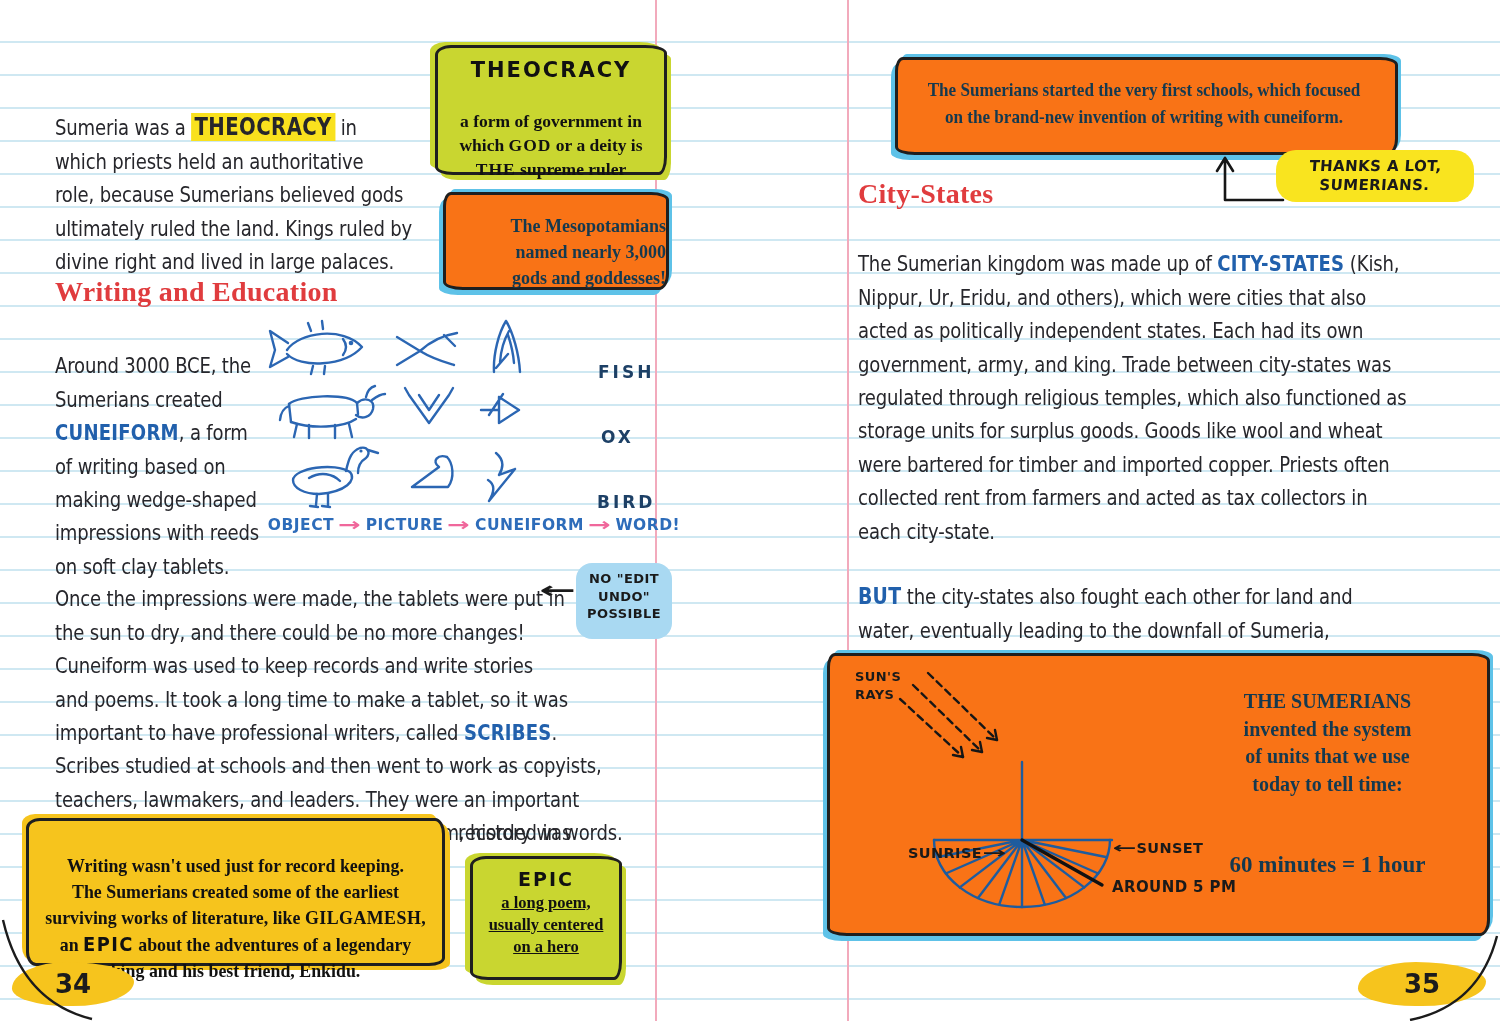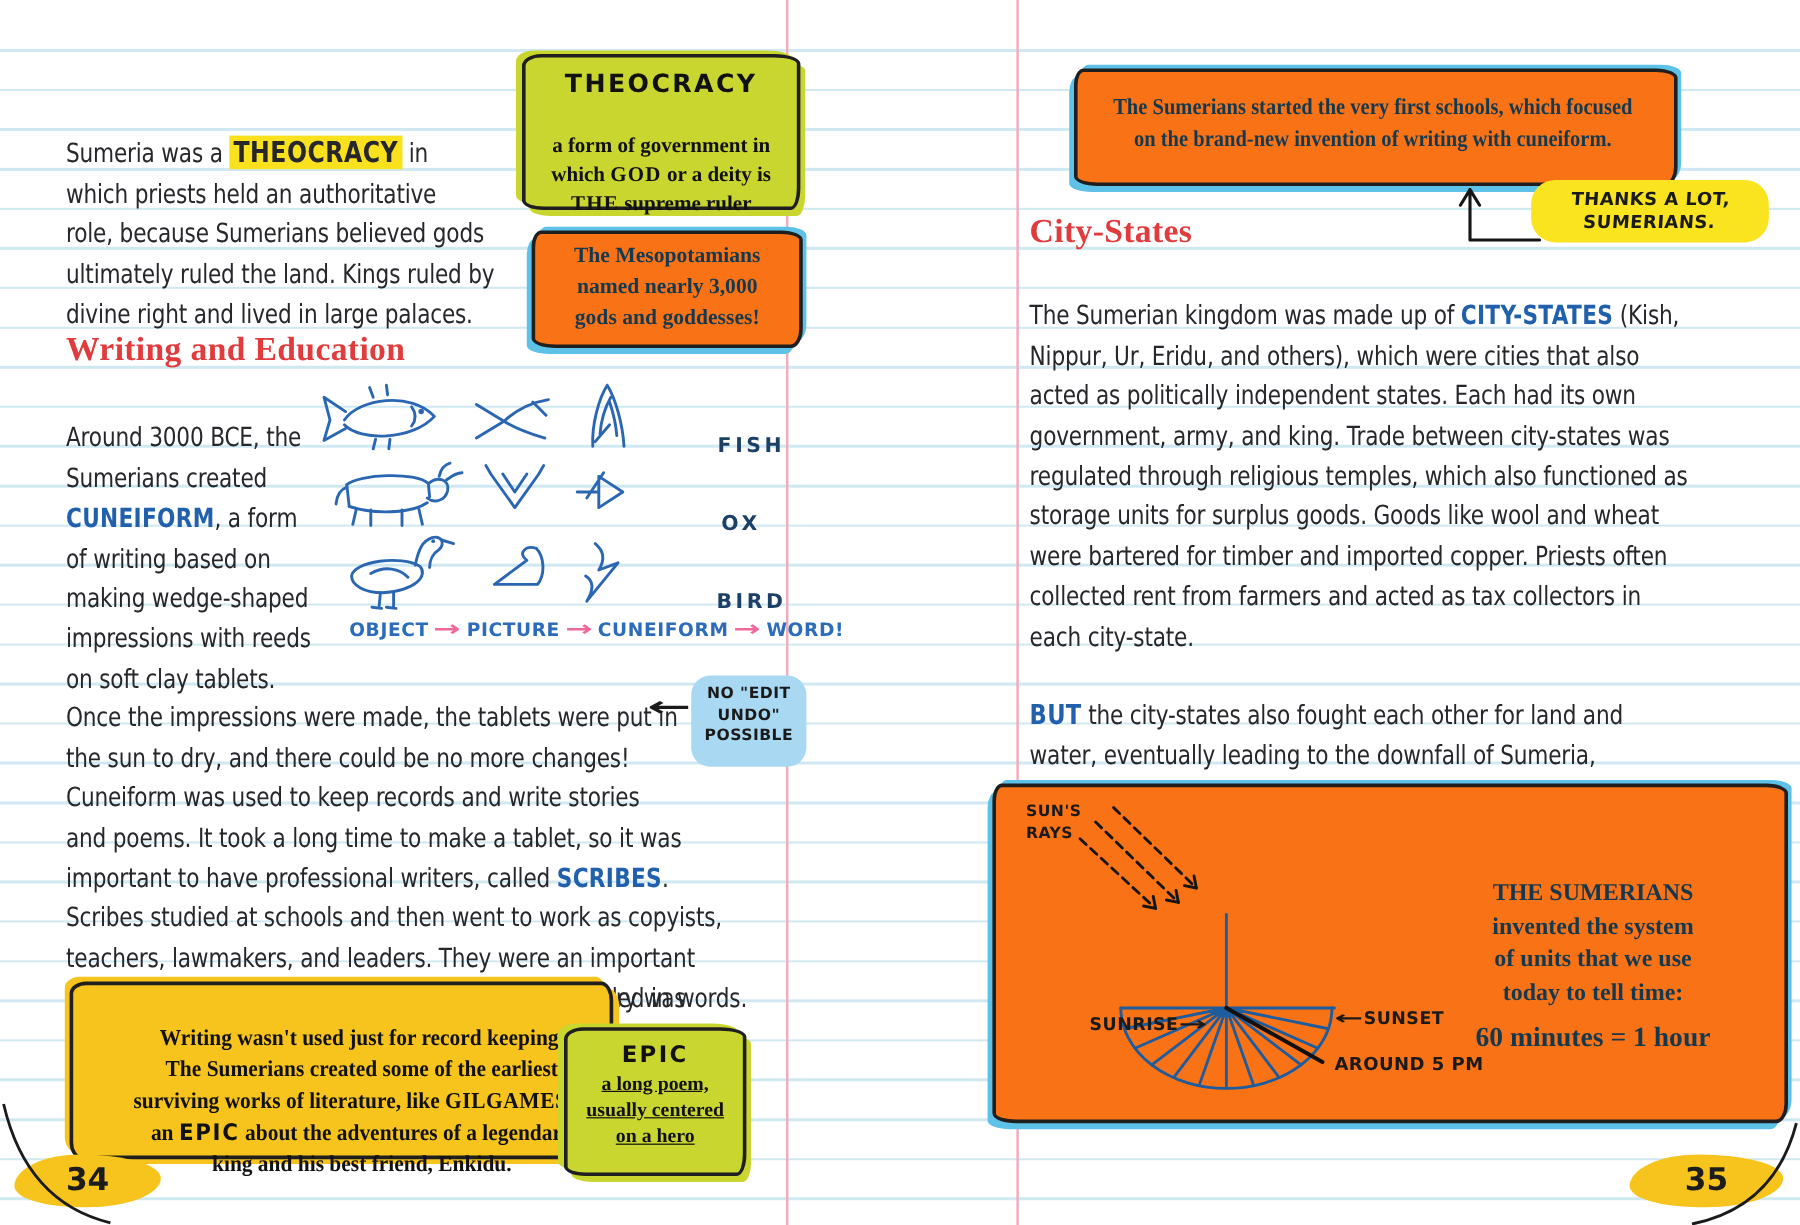--- a/index.html
+++ b/index.html
@@ -29,21 +29,21 @@
   .navy{color:#14394f;}
   .disp-title{font-family:"DejaVu Sans",sans-serif;font-weight:800;letter-spacing:2px;color:#111;
               text-align:center;}
   .note-blob{position:absolute;border-radius:16px;}
   .hand-label{font-family:"DejaVu Sans",sans-serif;font-weight:700;color:#1a1a1a;
               white-space:pre-line;letter-spacing:0.4px;}
   .pg-blob{position:absolute;background:#f6c41d;display:flex;align-items:center;justify-content:center;
            border-radius:45% 55% 50% 45% / 60% 45% 55% 40%;
            font-weight:800;font-size:26px;color:#1c1c1c;}
   .glyph-word{position:absolute;font-weight:700;font-size:17px;color:#1d4066;letter-spacing:3px;margin-top:28px;}
-  .flow-cap{position:absolute;display:flex;align-items:center;justify-content:space-between;
+  .flow-cap{position:absolute;display:flex;align-items:center;justify-content:center;
             font-weight:700;font-size:15.5px;color:#2d6cba;letter-spacing:0.5px;}
   .flow-arrow{color:#f0679b;font-weight:700;font-size:18px;display:inline-block;
               transform:scaleX(1.5);margin:0 8px;}
   .arrow-stretch{display:inline-block;transform:scaleX(1.9);font-weight:700;}
   svg.sketch{position:absolute;overflow:visible;}
   .abs{position:absolute;}
 </style>
 </head>
 <body>
 
@@ -64,21 +64,21 @@
   <div class="callout c-green" style="left:435px;top:45px;width:226px;height:124px;">
     <div class="disp-title" style="margin-top:10px;font-size:21px;">THEOCRACY</div>
     <div class="box-serif" style="font-size:17.5px;line-height:24px;margin-top:3px;">
       <span>a form of government in
 which </span><span style="letter-spacing:1px;">GOD</span><span> or a deity is
 </span><span style="letter-spacing:1px;">THE</span><span> supreme ruler</span>
     </div>
   </div>
 
   <div class="callout c-blue" style="left:443px;top:192px;width:220px;height:92px;">
-    <div class="box-serif navy" style="font-size:18px;line-height:26px;margin-top:4px;">The Mesopotamians
+    <div class="box-serif navy" style="font-size:18px;line-height:26px;margin-top:18px;text-align:right;">The Mesopotamians
 named nearly 3,000
 gods and goddesses!</div>
   </div>
 
   <div class="red-head" style="left:55px;top:276px;">Writing and Education</div>
 
   <div class="hw hw-para" style="left:55px;top:316px;width:320px;">
     <span>Around 3000 BCE, the
 Sumerians created
 </span><span class="kw-blue">CUNEIFORM</span><span>, a form
@@ -159,21 +159,21 @@
   </div>
   <div class="hw hw-para" style="left:458px;top:816px;">recorded in words.</div>
 
   <span class="arrow-stretch" style="position:absolute;left:548px;top:577px;font-size:23px;color:#1a1a1a;">←</span>
   <div class="note-blob" style="left:576px;top:563px;width:96px;height:76px;background:#a9d9f2;">
     <div class="hand-label" style="text-align:center;font-size:13px;line-height:17.5px;margin-top:7px;">NO "EDIT
 UNDO"
 POSSIBLE</div>
   </div>
 
-  <div class="callout c-yellow" style="left:58px;top:818px;width:413px;height:142px;padding-left:34px;">
+  <div class="callout c-yellow" style="left:26px;top:818px;width:413px;height:142px;">
     <div class="box-serif" style="font-size:19px;line-height:26px;margin-top:6px;transform:scaleX(0.94);transform-origin:50% 0;">
       <span>Writing wasn't used just for record keeping.
 The Sumerians created some of the earliest
 surviving works of literature, like </span><span style="letter-spacing:0.5px;">GILGAMESH</span><span>,
 an </span><span class="kw-disp" style="font-size:19px;letter-spacing:1.5px;">EPIC</span><span> about the adventures of a legendary
 king and his best friend, Enkidu.</span>
     </div>
   </div>
 
   <div class="callout c-green" style="left:470px;top:856px;width:146px;height:118px;">
@@ -243,21 +243,21 @@
     </svg>
     <div class="hand-label abs" style="left:25px;top:12px;font-size:13px;line-height:18px;">SUN'S
 RAYS</div>
     <div class="hand-label abs" style="left:30px;top:172px;font-size:14.5px;margin-left:48px;">
       <span>SUNRISE</span> <span class="arrow-stretch" style="font-size:15px;">→</span>
     </div>
     <div class="hand-label abs" style="left:288px;top:167px;font-size:14.5px;">
       <span class="arrow-stretch" style="font-size:15px;">←</span> <span>SUNSET</span>
     </div>
     <div class="hand-label abs" style="left:282px;top:222px;font-size:15px;">AROUND 5 PM</div>
-    <div class="box-serif navy abs" style="left:355px;top:32px;width:285px;font-size:20px;line-height:27.5px;margin-top:43px;">THE SUMERIANS
+    <div class="box-serif navy abs" style="left:355px;top:32px;width:285px;font-size:20px;line-height:27.5px;">THE SUMERIANS
 invented the system
 of units that we use
 today to tell time:</div>
     <div class="box-serif navy abs" style="left:345px;top:196px;width:305px;font-size:23px;">60 minutes = 1 hour</div>
   </div>
 
   <div class="pg-blob" style="left:1358px;top:962px;width:128px;height:44px;">
     <span>35</span>
   </div>
 

